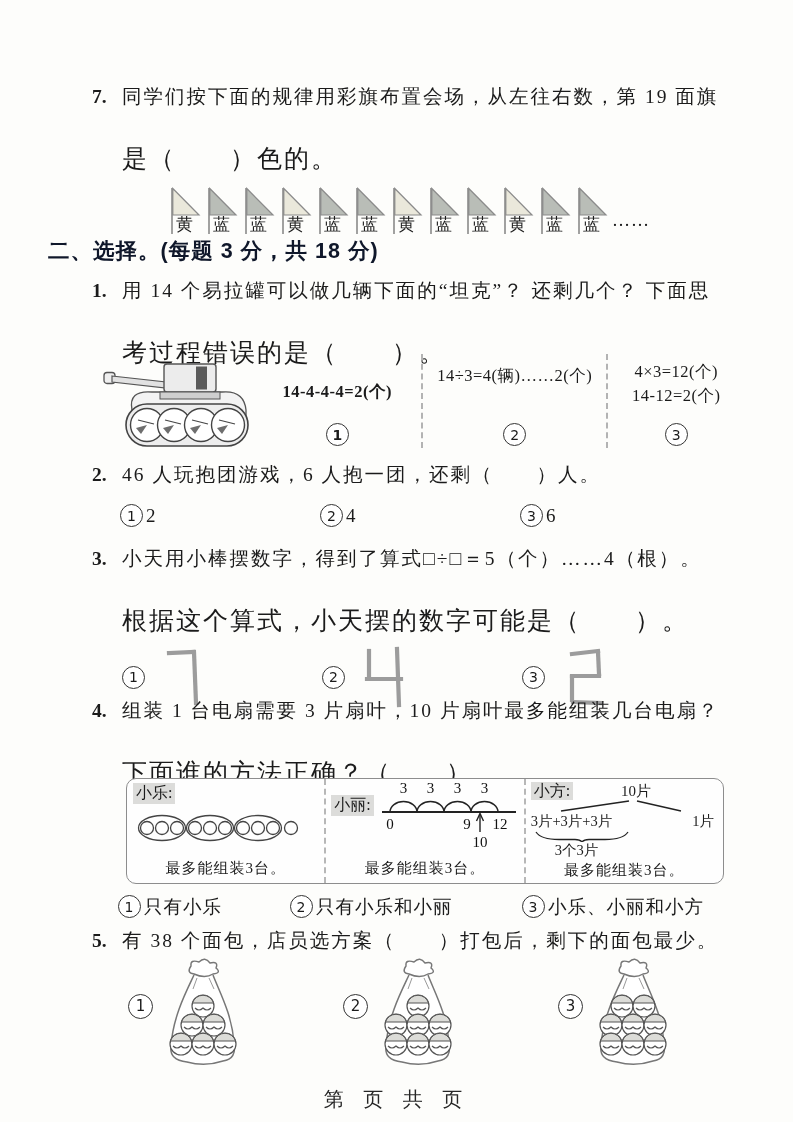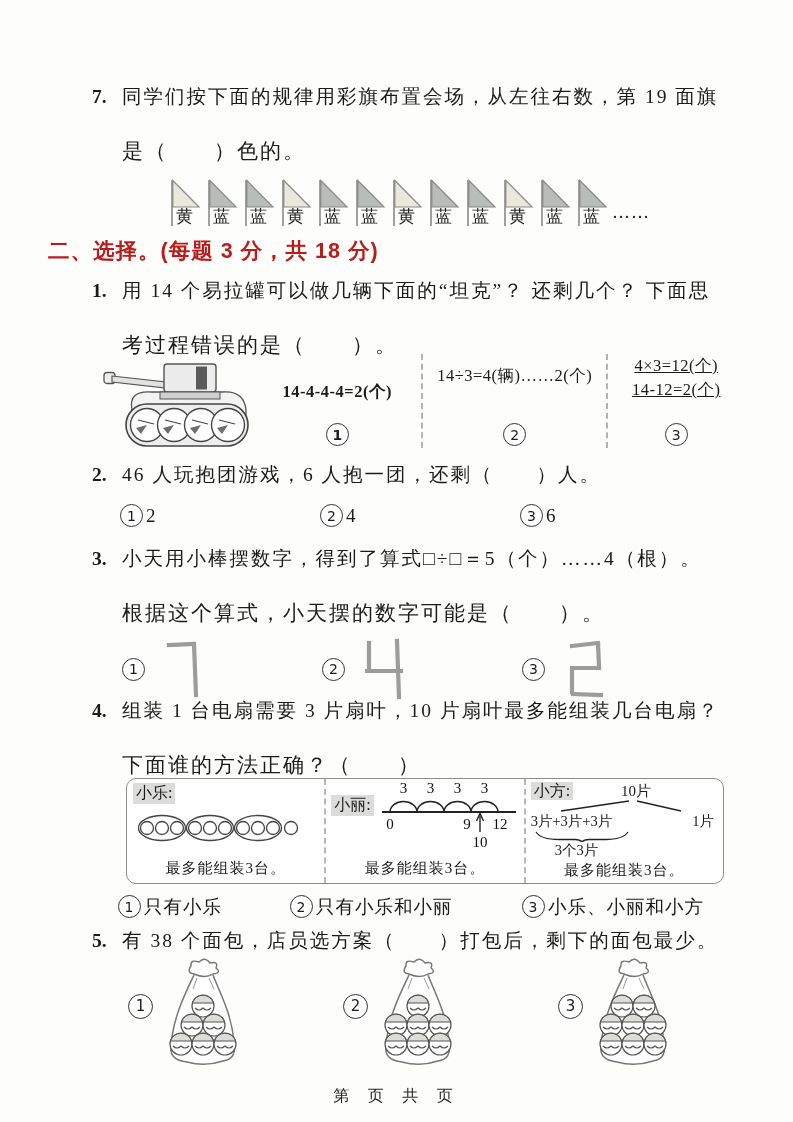--- a/index.html
+++ b/index.html
@@ -2,41 +2,41 @@
 <html><head>
 <meta charset="utf-8">
 <style>
   html,body{margin:0;padding:0;background:#ffffff;}
   .page{position:relative;width:793px;height:1122px;background:#fdfdfb;overflow:hidden;
         font-family:"Liberation Serif",serif;color:#1b1b1b;}
   .qblock{position:absolute;left:92px;width:668px;}
   .qline{display:flex;font-size:19.5px;line-height:26px;letter-spacing:2px;}
   .qnum{flex:none;width:30px;font-weight:bold;letter-spacing:0;}
   .qtext{flex:1;}
-  .cont{padding-left:30px;margin-top:28px;font-size:21px;line-height:26px;letter-spacing:2px;}
+  .cont{padding-left:30px;margin-top:36px;font-size:25px;line-height:26px;letter-spacing:2px;}
 
   
   .flags-row{margin-top:14px;margin-left:76px;display:flex;align-items:flex-start;}
   .flag{position:relative;width:37px;height:56px;}
   .flabel{position:absolute;left:8px;top:27px;font-size:17px;}
   .fellipsis{margin-top:24px;font-size:18px;letter-spacing:1px;}
 
   
   .sec-title{position:absolute;left:48px;top:236px;font-family:"Liberation Sans",sans-serif;
-             font-weight:bold;font-size:21.5px;color:#b91c1c;letter-spacing:1px;}
+             font-weight:bold;font-size:21.5px;color:#0f172a;letter-spacing:1px;}
 
   
   .q1fig{position:absolute;left:102px;top:354px;width:642px;height:94px;display:flex;}
   .tankwrap{width:152px;display:flex;align-items:center;}
   .opt-col{position:relative;display:flex;flex-direction:column;align-items:center;}
   .opt-col .expr{font-size:16.5px;line-height:1.45;text-align:center;letter-spacing:0.5px;}
   .opt-col .cnum{position:absolute;bottom:2px;}
   .c1{width:168px;font-weight:bold;} .c1 .expr{margin-top:26px;}
   .c2{width:184px;border-left:2px dashed #b3b3b3;} .c2 .expr{margin-top:10px;}
-  .c3w{width:136px;border-left:2px dashed #b3b3b3;} .c3w .expr{margin-top:0;text-decoration:underline;}
+  .c3w{width:136px;border-left:2px dashed #b3b3b3;} .c3w .expr{margin-top:6px;}
 
   .cnum{display:inline-flex;flex:none;align-items:center;justify-content:center;
         width:21px;height:21px;border:1.5px solid #333;border-radius:50%;
         font-size:14px;font-family:"DejaVu Sans",sans-serif;line-height:1;background:#fff;}
 
   
   .optrow{display:flex;padding-left:28px;margin-top:16px;align-items:center;}
   .optitem{width:200px;display:flex;align-items:center;gap:3px;font-size:19px;}
   .optitem:last-child{width:auto;}
 
@@ -67,21 +67,21 @@
   .q4opts{position:absolute;left:118px;top:894px;display:flex;font-size:18.5px;}
   .q4opt{display:flex;align-items:center;gap:3px;letter-spacing:1px;}
   .q4opt.o1{width:172px;} .q4opt.o2{width:232px;}
 
   
   .bagsrow{position:absolute;left:128px;top:958px;display:flex;}
   .baggroup{width:215px;display:flex;align-items:flex-start;gap:8px;}
   .baggroup .cnum{margin-top:36px;width:23px;height:23px;font-size:15px;}
 
   .footer{position:absolute;left:0;right:0;top:1086px;text-align:center;
-          font-family:"Liberation Sans",sans-serif;font-size:16px;letter-spacing:7px;color:#262626;}
+          font-family:"Liberation Sans",sans-serif;font-size:20px;letter-spacing:7px;color:#262626;}
 
   svg text{font-family:"Liberation Serif",serif;fill:#111;}
 </style>
 </head>
 <body>
 
 <div class="page">
 
   <div class="qblock" style="top:84px;">
     <div class="qline">

